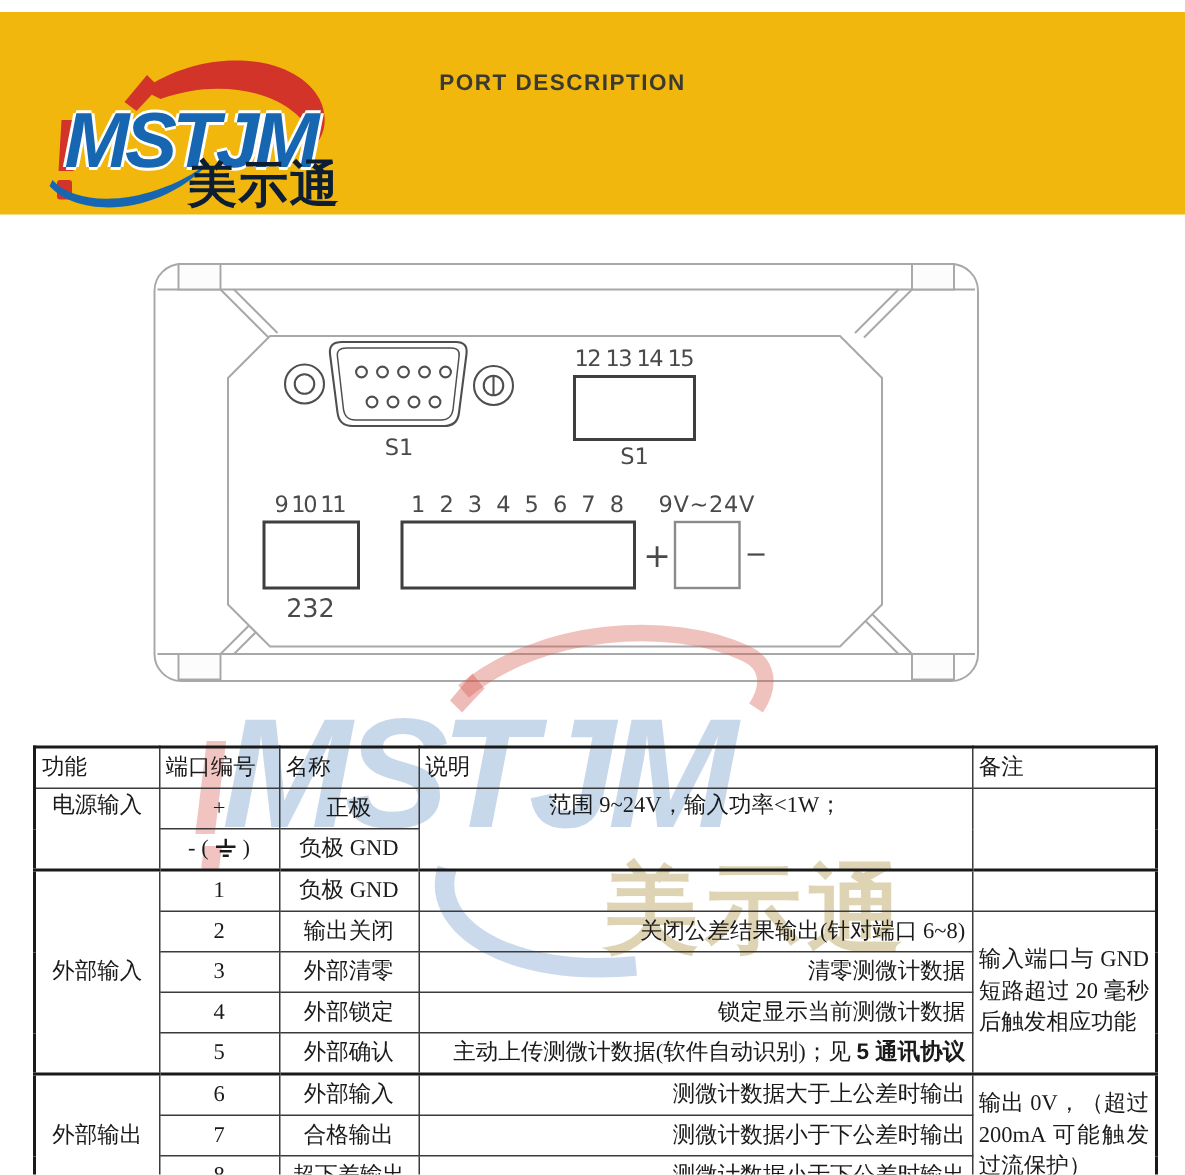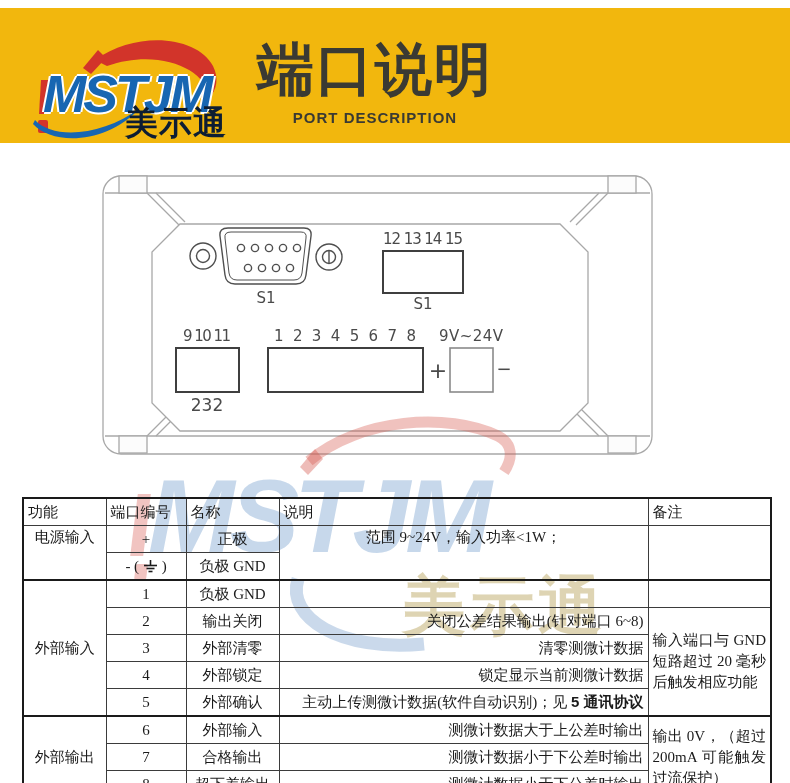--- a/index.html
+++ b/index.html
@@ -64,21 +64,20 @@
 
         <polygon points="16,52 27,52 24,86 14,86" fill="#D2342A"></polygon>
         <rect x="13" y="92" width="10" height="13" rx="2" fill="#D2342A"></rect>
 
         <path d="M10,92 C28,112 78,108 115,80 C82,116 28,118 8,96 Z" fill="#1766B2"></path>
       </svg>
       <div class="logo-text">MSTJM</div>
       <div class="logo-sub">美示通</div>
     </div>
     <div class="titleblock">
-      <h1 class="title-cn">端口说明</h1>
       <p class="title-en">PORT DESCRIPTION</p>
     </div>
   </div>
 
   <svg class="diagram" viewBox="0 0 555 292">
     <g fill="none" stroke="#A8A8A8" stroke-width="1.3">
 
       <rect x="3" y="4" width="549" height="278" rx="18" fill="#FFFFFF"></rect>
       <line x1="5" y1="21" x2="550" y2="21"></line>
       <line x1="5" y1="264" x2="550" y2="264"></line>

